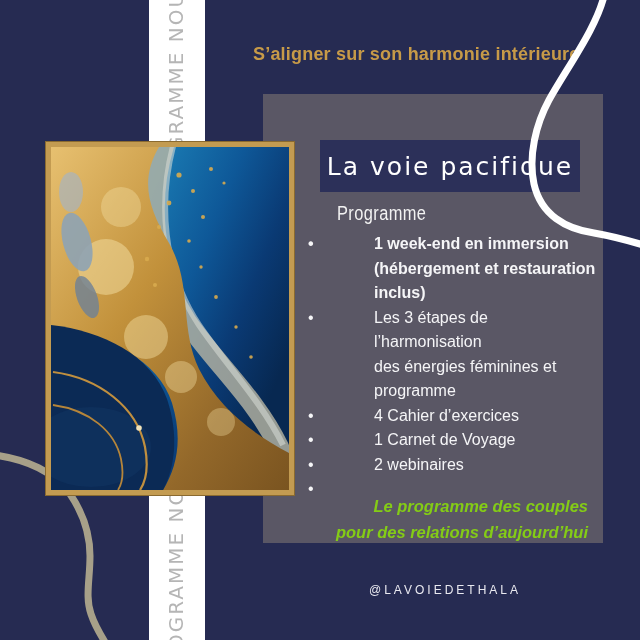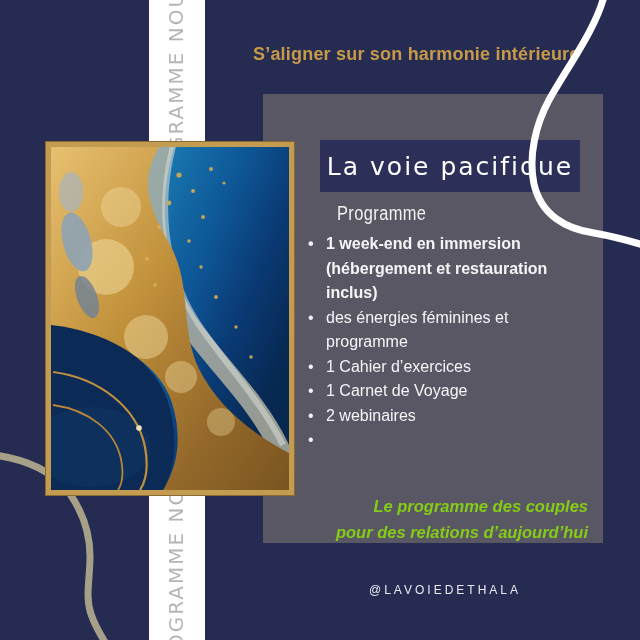--- a/index.html
+++ b/index.html
@@ -48,21 +48,21 @@
   }
   .features{
     position:absolute;left:45px;top:138px;width:288px;
     list-style:none;margin:0;padding:0;
     font-size:16px;line-height:24.5px;color:#f5f5f7;
   }
   .features li{display:flex;}
   .features .bullet{width:18px;flex:0 0 18px;}
   .features .bullet::before{content:"\2022";}
   .features li.bold{font-weight:700;}
-  .features .line{display:block;}
+  .features .line{display:block;margin-left:48px;}
   .panel-footer{
     position:absolute;right:15px;top:399px;text-align:right;
     font-size:16.5px;font-weight:700;font-style:italic;color:#84cc16;line-height:26px;
   }
   
   .artwork{
     position:absolute;left:46px;top:142px;width:238px;height:343px;z-index:6;
     border:5px solid var(--frame_gold,#c39b51);
     box-shadow:0 0 0 1px #8a6a30, inset 0 0 0 1px rgba(20,25,50,.45);
     background:#0d4f8e;
@@ -97,28 +97,29 @@
         <span class="bullet"></span>
         <div>
           <span class="line">1 week-end en immersion</span>
           <span class="line">(hébergement et restauration</span>
           <span class="line">inclus)</span>
         </div>
       </li>
       <li>
         <span class="bullet"></span>
         <div>
+          <span class="line">Les 3 étapes de l’harmonisation</span>
           <span class="line">des énergies féminines et</span>
           <span class="line">programme</span>
         </div>
       </li>
       <li>
         <span class="bullet"></span>
         <div>
-            <span class="line">1 Cahier d’exercices</span>
+            <span class="line">4 Cahier d’exercices</span>
           </div>
       </li>
       <li>
         <span class="bullet"></span>
         <div>
             <span class="line">1 Carnet de Voyage</span>
           </div>
       </li>
       <li>
         <span class="bullet"></span>

